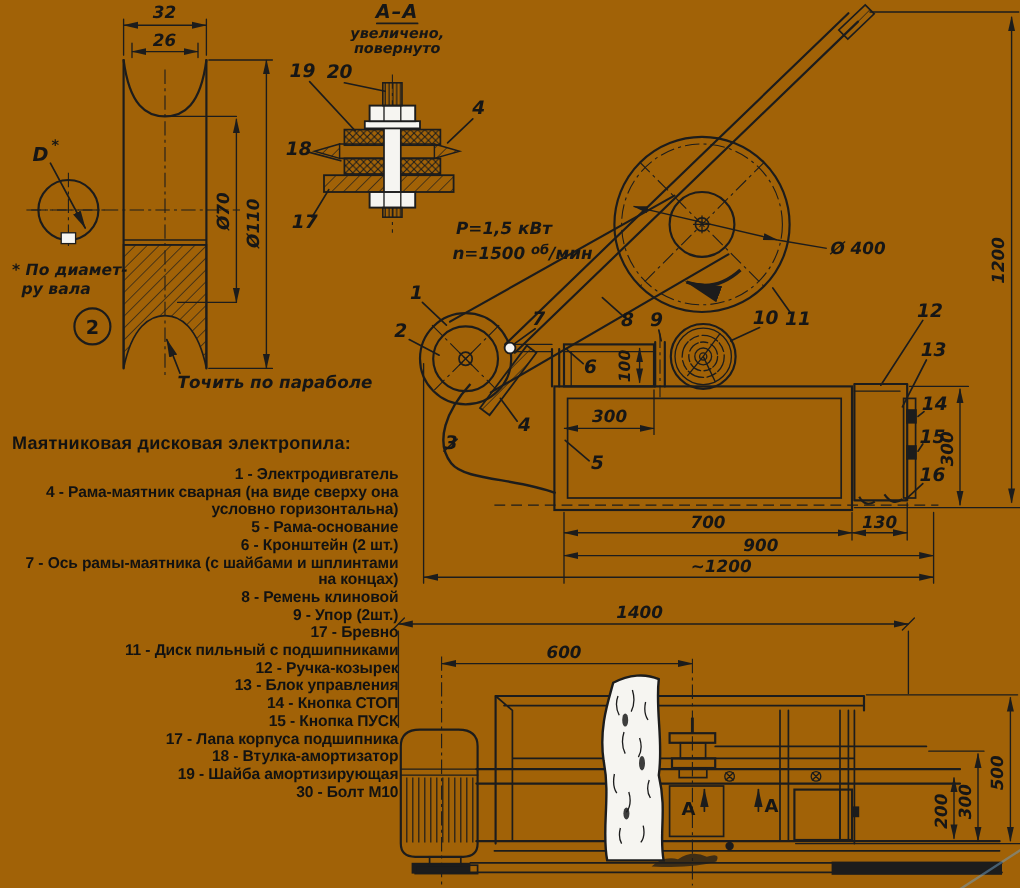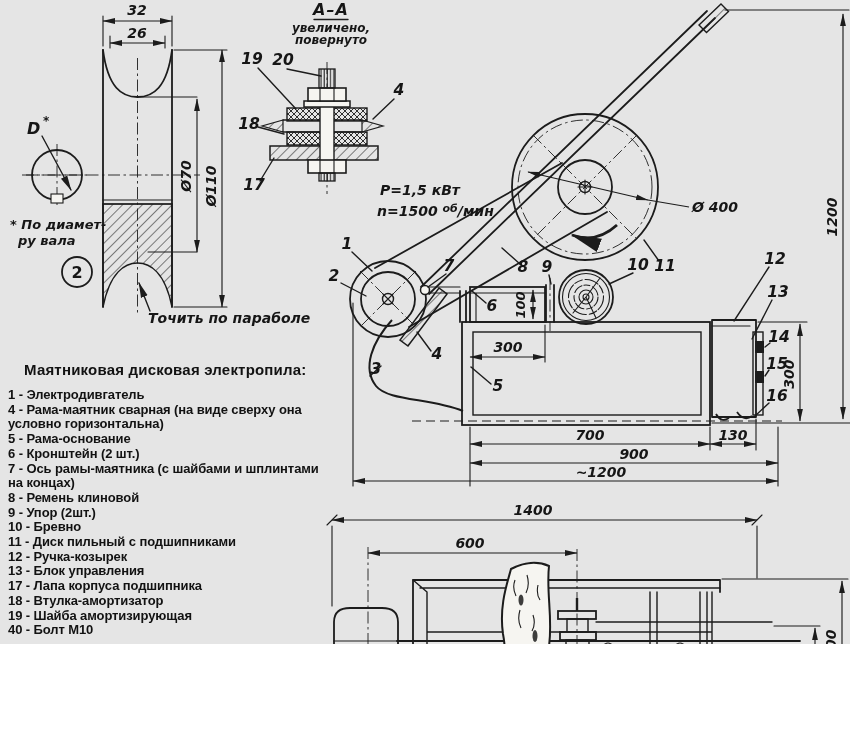--- a/index.html
+++ b/index.html
@@ -1,37 +1,37 @@
 <!DOCTYPE html>
 <html><head>
 <meta charset="utf-8">
 <style>
   html,body{margin:0;padding:0;}
-  .stage{position:relative;width:850px;height:644px;background:#e5e5e5;overflow:hidden;
+  .stage{position:relative;width:850px;height:740px;background:#a16207;overflow:hidden;
          font-family:"Liberation Sans",sans-serif;}
   svg{position:absolute;left:0;top:0;}
   .s1{stroke:#1c1c1c;stroke-width:1.8;fill:none;stroke-linecap:round;}
   .s15{stroke:#1c1c1c;stroke-width:1.4;fill:none;stroke-linecap:round;}
   .s2{stroke:#1c1c1c;stroke-width:1.1;fill:none;stroke-linecap:round;}
   .sd{stroke:#1c1c1c;stroke-width:1.15;fill:none;}
   .cl{stroke:#1c1c1c;stroke-width:0.9;fill:none;stroke-dasharray:12 3.5 2.5 3.5;}
   .dash{stroke:#1c1c1c;stroke-width:1.1;fill:none;stroke-dasharray:9 5;}
   .ink{fill:#1c1c1c;}
   text{fill:#161616;}
   .td{font:italic 700 14px "DejaVu Sans",sans-serif;}
   .tds{font:italic 700 13px "DejaVu Sans",sans-serif;}
   .tc{font:italic 700 15.5px "DejaVu Sans",sans-serif;}
   .tt{font:italic 700 16px "DejaVu Sans",sans-serif;letter-spacing:1px;}
   .ts{font:italic 700 12px "DejaVu Sans",sans-serif;}
   .tb{font:700 16px "DejaVu Sans",sans-serif;}
   .ta{font:700 15px "DejaVu Sans",sans-serif;}
   .mid{text-anchor:middle;}
   .parts{position:absolute;left:8px;top:361px;width:324px;color:#121212;}
-  .parts-title{font-size:15px;font-weight:bold;margin:0 0 10px 16px;letter-spacing:0.2px;}
-  .parts-item{font-size:13px;font-weight:bold;line-height:14.7px;letter-spacing:-0.1px;}
+  .parts-title{font-size:15px;font-weight:bold;margin:0 0 10px 2px;letter-spacing:0.2px;}
+  .parts-item{font-size:13px;font-weight:bold;line-height:14.7px;letter-spacing:-0.1px;text-align:right;}
 </style>
 </head>
 <body>
 
 <div class="stage">
 <svg width="850" height="740" viewBox="0 0 850 740">
   <defs>
     <marker id="ar" viewBox="0 0 10 6" refX="9.5" refY="3" markerWidth="11" markerHeight="6.6" orient="auto-start-reverse">
       <path d="M0,0.7 L10,3 L0,5.3 Z" fill="#1c1c1c"></path>
     </marker>
@@ -324,22 +324,24 @@
 
   <div class="parts">
     <div class="parts-title">Маятниковая дисковая электропила:</div>
     <div class="parts-item">1 - Электродивгатель</div>
     <div class="parts-item">4 - Рама-маятник сварная (на виде сверху она условно горизонтальна)</div>
     <div class="parts-item">5 - Рама-основание</div>
     <div class="parts-item">6 - Кронштейн (2 шт.)</div>
     <div class="parts-item">7 - Ось рамы-маятника (с шайбами и шплинтами на концах)</div>
     <div class="parts-item">8 - Ремень клиновой</div>
     <div class="parts-item">9 - Упор (2шт.)</div>
-    <div class="parts-item">10 - Бревно</div>
+    <div class="parts-item">17 - Бревно</div>
     <div class="parts-item">11 - Диск пильный с подшипниками</div>
     <div class="parts-item">12 - Ручка-козырек</div>
     <div class="parts-item">13 - Блок управления</div>
+    <div class="parts-item">14 - Кнопка СТОП</div>
+    <div class="parts-item">15 - Кнопка ПУСК</div>
     <div class="parts-item">17 - Лапа корпуса подшипника</div>
     <div class="parts-item">18 - Втулка-амортизатор</div>
     <div class="parts-item">19 - Шайба амортизирующая</div>
-    <div class="parts-item">40 - Болт М10</div>
+    <div class="parts-item">30 - Болт М10</div>
   </div>
 </div>
 
 </body></html>

